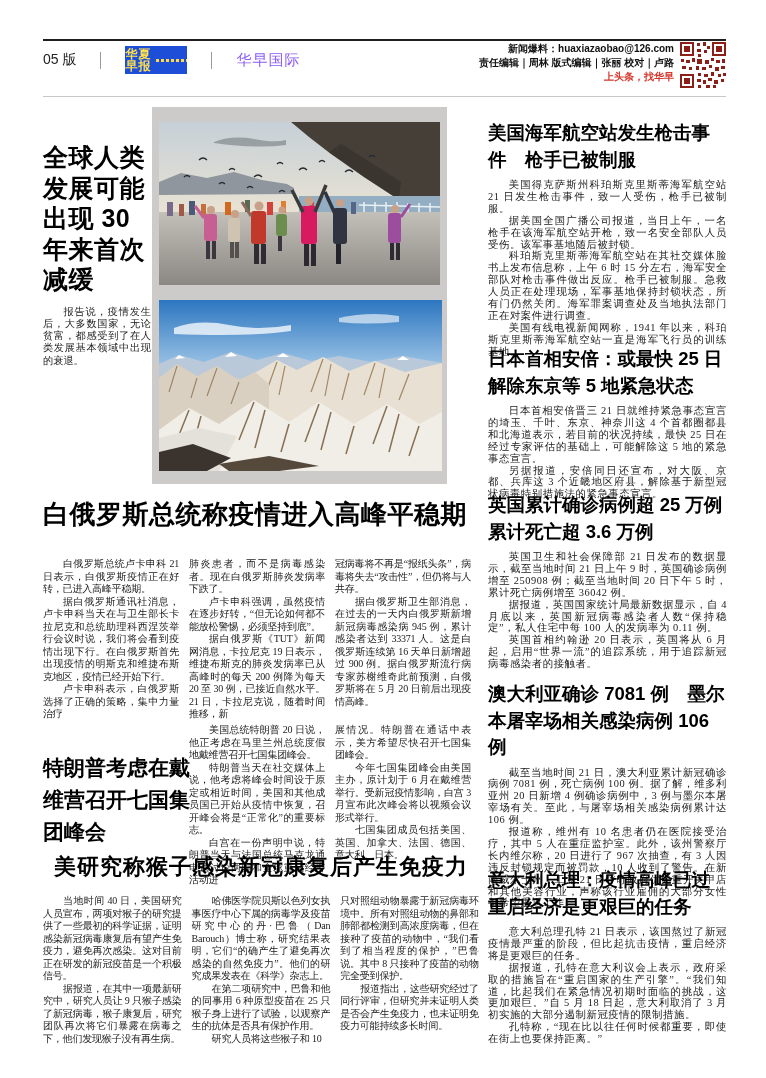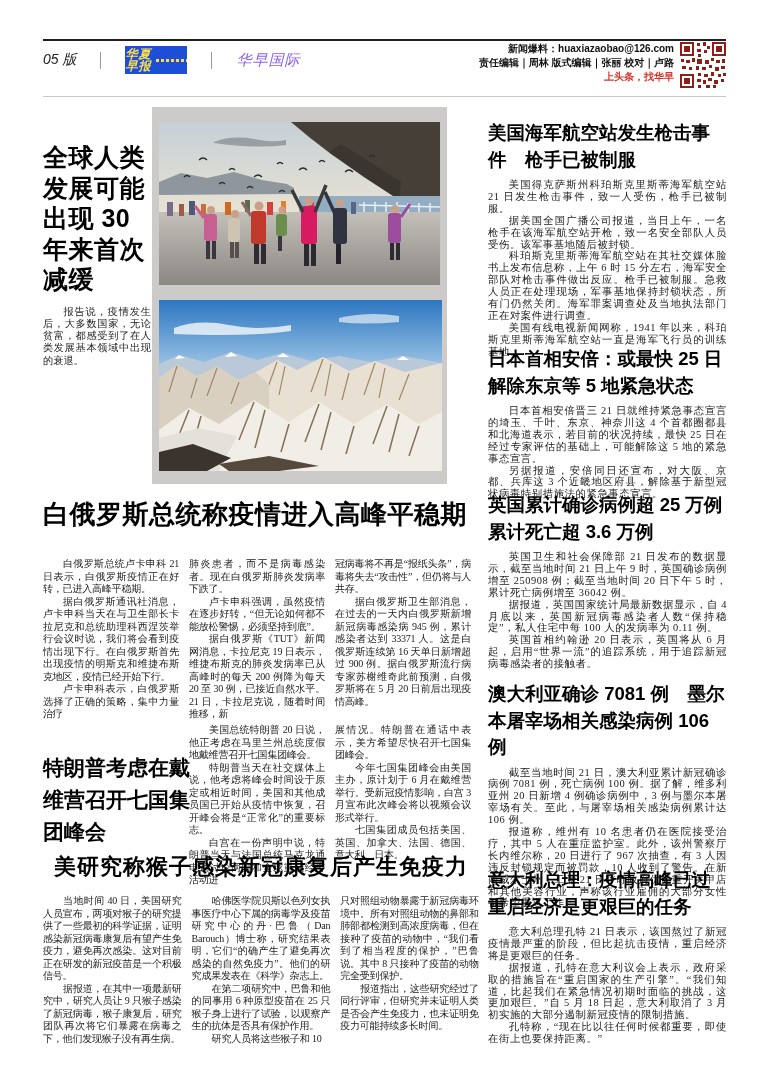--- a/index.html
+++ b/index.html
@@ -2,21 +2,21 @@
 <html lang="zh"><head>
 <meta charset="utf-8">
 <style>
   html,body{margin:0;padding:0;background:#e8e8e8;}
   .page{position:relative;width:766px;height:1078px;background:#ffffff;margin:0 auto;overflow:hidden;
         font-family:"Liberation Serif","DejaVu Serif",serif;color:#1a1a1a;}
   
   .top-rule{position:absolute;left:43px;top:39px;width:683px;height:2px;background:#1f1f1f;}
   .header-rule{position:absolute;left:43px;top:96px;width:683px;height:1px;background:#c8c8c8;}
   .h-left{position:absolute;left:43px;top:46px;display:flex;align-items:center;gap:24px;
-          font-family:"Liberation Sans","DejaVu Sans",sans-serif;font-style:italic;}
+          font-family:"Liberation Sans","DejaVu Sans",sans-serif;}
   .pagenum{font-size:14px;color:#222;}
   .vbar{display:inline-block;width:1px;height:17px;background:#999;}
   .logo{display:inline-flex;flex-direction:row;justify-content:center;align-items:center;
         background:#1d4ed8;width:62px;height:28px;line-height:1;}
   .logo-text{color:#ffe04a;font-weight:700;font-size:12px;letter-spacing:1px;
              font-family:"Liberation Serif","DejaVu Serif",serif;}
   .logo-strip{margin-top:1px;width:54px;height:3px;
               background:repeating-linear-gradient(90deg,#ffd94a 0 3px,rgba(0,0,0,0) 3px 5px);}
   .section{font-size:15px;color:#8b5cf6;letter-spacing:1px;}
   .h-right{position:absolute;right:40px;top:42px;display:flex;align-items:flex-start;gap:6px;}

